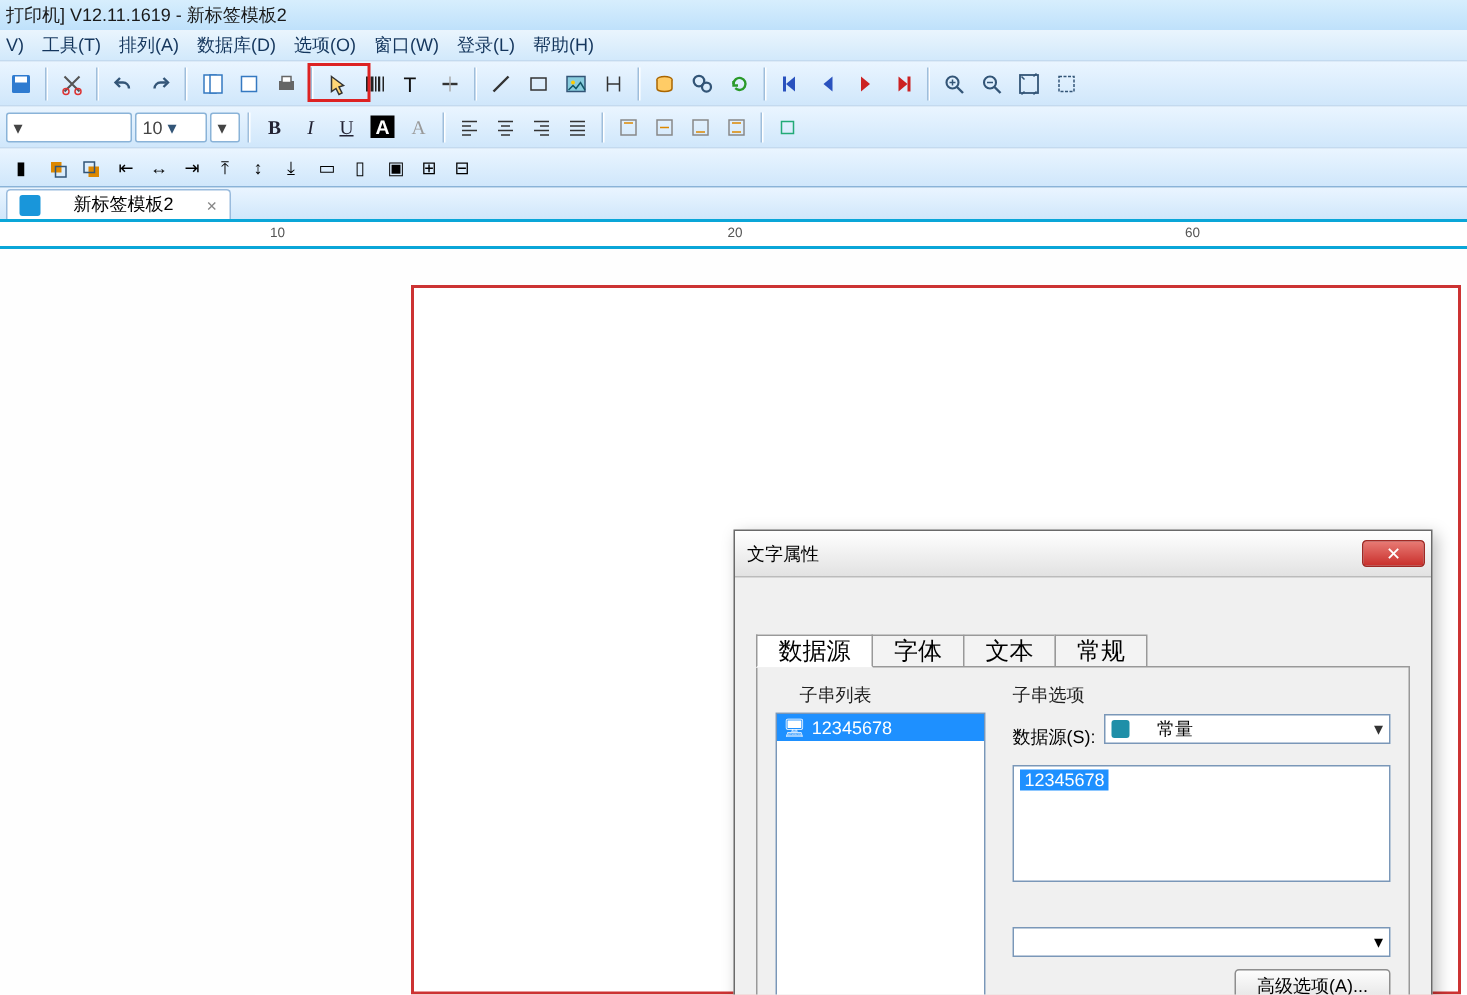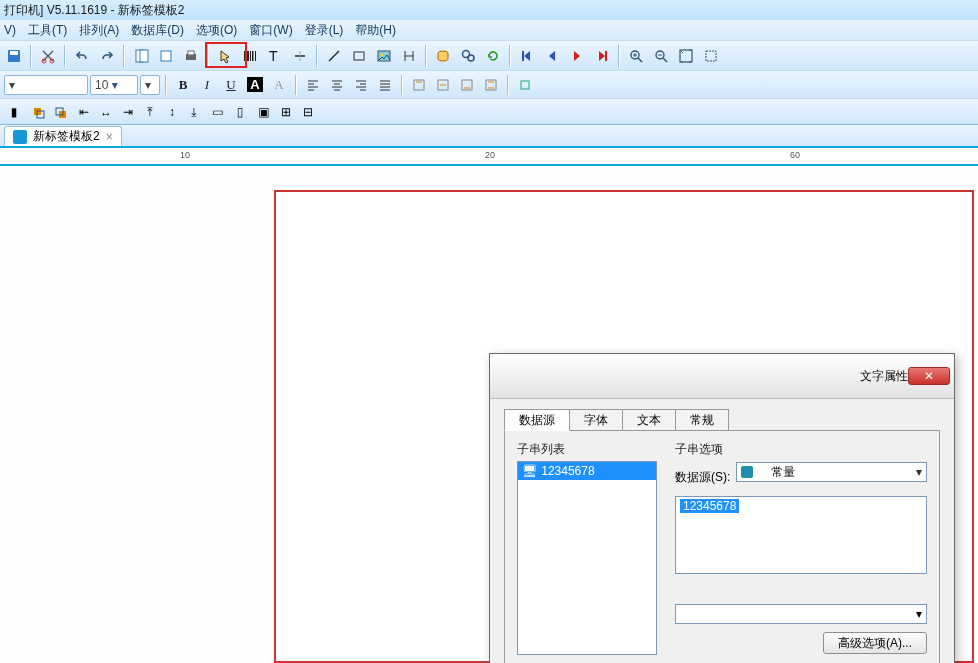--- a/index.html
+++ b/index.html
@@ -21,41 +21,41 @@
 .fmtbar { height: 28px; background: linear-gradient(#eaf5ff,#d0e7fb); border-top:1px solid #c4daef; display:flex; align-items:center; padding-left:4px; gap:2px; }
 .fmtbar .combo { height:20px; background:#fff; border:1px solid #8ab3d8; border-radius:2px; display:inline-flex; align-items:center; padding:0 4px; font-size:12px; min-width:20px; color:#444; }
 .fmtbar .btn { width:22px; height:22px; display:flex; align-items:center; justify-content:center; font-size:13px; font-family: "Times New Roman", serif; color:#223; }
 .fmtbar .sep { width:2px; height:20px; border-left:1px solid #9fbedb; border-right:1px solid #fff; margin:0 3px;}
 
 .toolbar3 { height:26px; background: linear-gradient(#eaf5ff,#d0e7fb); border-top:1px solid #c4daef; display:flex; align-items:center; padding-left:4px; gap:2px; }
 .toolbar3 .btn { width:20px; height:20px; display:flex; align-items:center; justify-content:center;}
 
 
 .doctabs { height:24px; background: linear-gradient(#eaf5ff,#d0e7fb); border-top:1px solid #8ab3d8; border-bottom:2px solid #0aa6d8; display:flex; align-items:flex-end; padding-left:4px;}
-.doctab { height:20px; background:#fff; border:1px solid #9bd; border-bottom:none; border-radius:3px 3px 0 0; display:flex; align-items:center; padding:0 8px; gap:6px; font-size:12px;}
+.doctab { height:20px; background:#fff; border:1px solid #9bd; border-bottom:none; border-radius:3px 3px 0 0; display:flex; align-items:center; padding:0 8px; gap:22px; font-size:12px;}
 .doctab .ico { width:14px; height:14px; background:#1996da; border-radius:2px;}
 .doctab .close { color:#888; font-size:12px; }
 
 
 .ruler { height:18px; background:#fff; border-bottom:2px solid #0aa6d8; position:relative; font-size:9px; color:#555;}
 .ruler .lbl { position:absolute; top:2px; font-size:9px;}
 
 
 .canvas { position:relative; width:978px; height:497px; background:#fefefe;}
 .label-frame { position:absolute; left:274px; top:24px; width:700px; height:473px; border:2px solid #c33; background:#fff;}
 .textobj { position:absolute; left:303px; top:245px; width:185px; height:115px; border:1px dotted #c33;}
 .textobj .handle { position:absolute; width:6px; height:6px; background:#1a4fc2; }
 .textobj .big { font-size:80px; font-family:Arial,"Microsoft YaHei",sans-serif; line-height:1.05; padding-left:8px; padding-top:5px; letter-spacing:2px;}
 
 
 .dialog { position:absolute; left:489px; top:187px; width:466px; height:432px; background:#f0f0f0; border:1px solid #6a6a6a; box-shadow:3px 3px 10px rgba(0,0,0,.25); }
-.dlg-title { height:45px; background:linear-gradient(#fff,#e2e2e2); border-bottom:1px solid #bbb; display:flex; align-items:center; justify-content:flex-end; padding:0 4px 0 8px; font-size:12px;}
+.dlg-title { height:31px; background:linear-gradient(#fff,#e2e2e2); border-bottom:1px solid #bbb; display:flex; align-items:center; justify-content:space-between; padding:0 4px 0 8px; font-size:12px;}
 .dlg-close { width:42px; height:18px; background:linear-gradient(#e87a74,#c9302c); border:1px solid #a02924; border-radius:3px; color:#fff; display:flex; align-items:center; justify-content:center; font-size:12px;}
 .tabset { display:flex; gap:0; margin:10px 0 0 14px;}
-.tab { height:22px; padding:0 14px; border:1px solid #999; background:#f3f3f3; display:flex; align-items:center; font-size:12px; margin-right:-1px;}
+.tab { height:22px; padding:0 14px; border:1px solid #999; background:#f3f3f3; display:flex; align-items:center; font-size:16px; margin-right:-1px;margin-top:28px;}
 .tab.active { background:#fff; border-bottom:1px solid #fff; position:relative; z-index:2;}
 .tab-body { border:1px solid #999; margin:-1px 14px 0 14px; height:345px; background:#f0f0f0; padding:10px 12px; position:relative;}
 .fieldlabel { font-size:12px; margin-bottom:4px; color:#222;}
 .substrlist { position:absolute; left:12px; top:30px; width:140px; height:194px; background:#fff; border:1px solid #7a97b8; }
 .substrlist .row { height:18px; display:flex; align-items:center; gap:4px; background:#1e90ff; color:#fff; padding-left:4px; font-size:12px;}
 .substr-btns { position:absolute; left:12px; top:230px; display:flex; gap:4px; }
 .substr-btns .sb { width:16px; height:16px; font-size:10px; color:#666; display:flex; align-items:center; justify-content:center;}
 .right-col { position:absolute; left:170px; top:10px; right:12px;}
 .select { height:20px; background:#fff; border:1px solid #7a97b8; width:100%; display:flex; align-items:center; padding:0 4px; justify-content:space-between; margin-bottom:10px;}
 .select .sico { width:12px; height:12px; background:#1f8fa8; border-radius:2px;}
@@ -64,21 +64,21 @@
 .databox .sel { background:#1e90ff; color:#fff; padding:0 3px; display:inline-block; font-size:12px;}
 .varname { height:20px; background:#fff; border:1px solid #7a97b8; width:100%; display:flex; align-items:center; justify-content:flex-end; padding:0 4px;}
 .advbtn { height:22px; padding:0 14px; background:linear-gradient(#fdfdfd,#e4e4e4); border:1px solid #8e8e8e; border-radius:3px; font-size:12px; float:right; margin-top:8px;}
 
 svg { display:block; }
 </style>
 </head>
 <body>
 
 <div class="titlebar">
-  <span>打印机]  V5.11.1619   - 新标签模板2</span>
+  <span>打印机]  V12.11.1619   - 新标签模板2</span>
 </div>
 
 <div class="menubar">
   <span>V)</span>
   <span>工具(T)</span>
   <span>排列(A)</span>
   <span>数据库(D)</span>
   <span>选项(O)</span>
   <span>窗口(W)</span>
   <span>登录(L)</span>
@@ -388,21 +388,21 @@
       <span>文字属性</span>
       <div class="dlg-close">✕</div>
     </div>
     <div class="tabset">
       <div class="tab active">数据源</div>
       <div class="tab">字体</div>
       <div class="tab">文本</div>
       <div class="tab">常规</div>
     </div>
     <div class="tab-body">
-      <div class="fieldlabel" style="position:absolute;left:12px;top:10px">子串列表</div>
+      <div class="fieldlabel" style="position:absolute;left:28px;top:10px">子串列表</div>
       <div class="substrlist">
         <div class="row">
           <span>🖥</span>
           <span>12345678</span>
         </div>
       </div>
       <div class="substr-btns">
         <div class="sb">📄</div>
         <div class="sb">📋</div>
         <div class="sb">📎</div>

